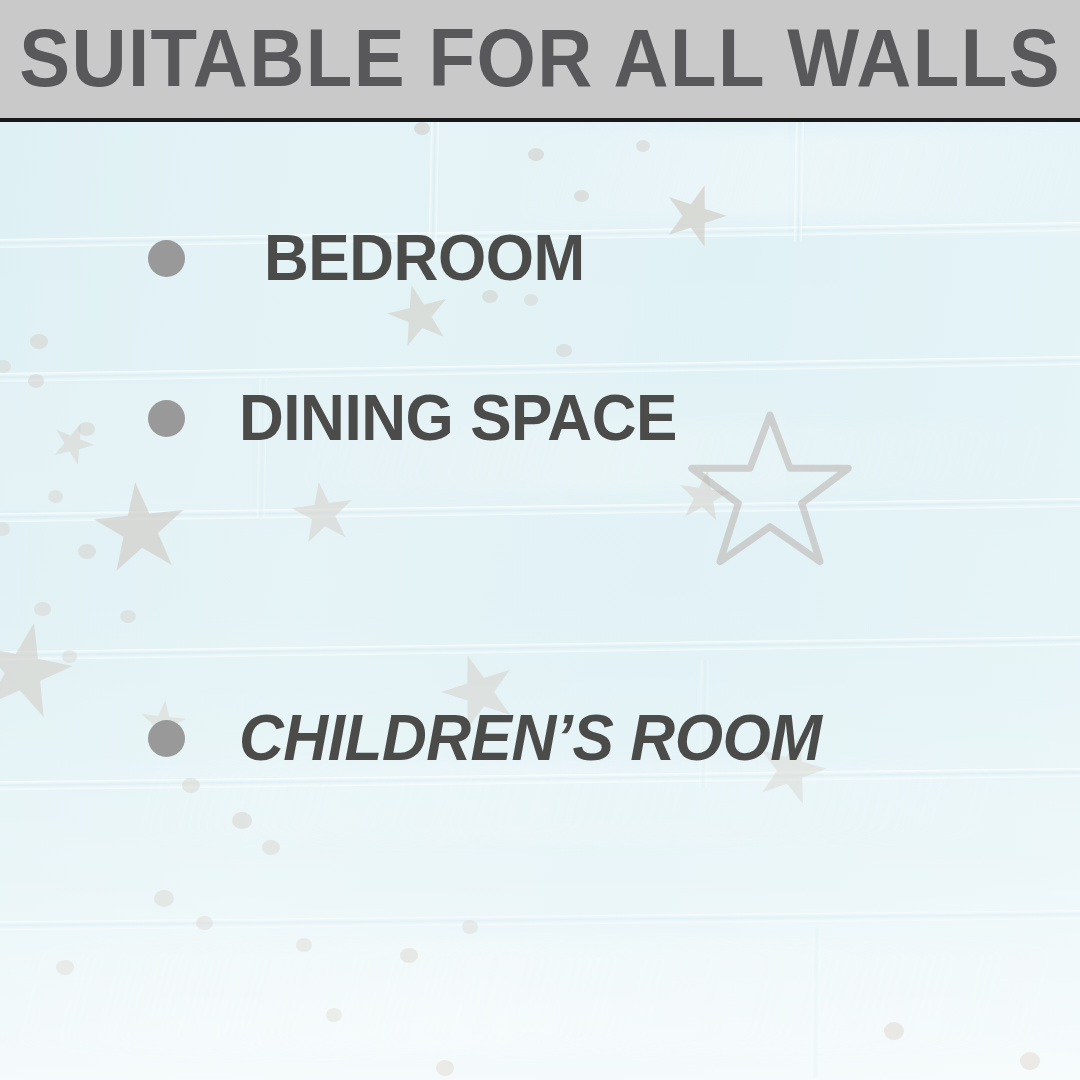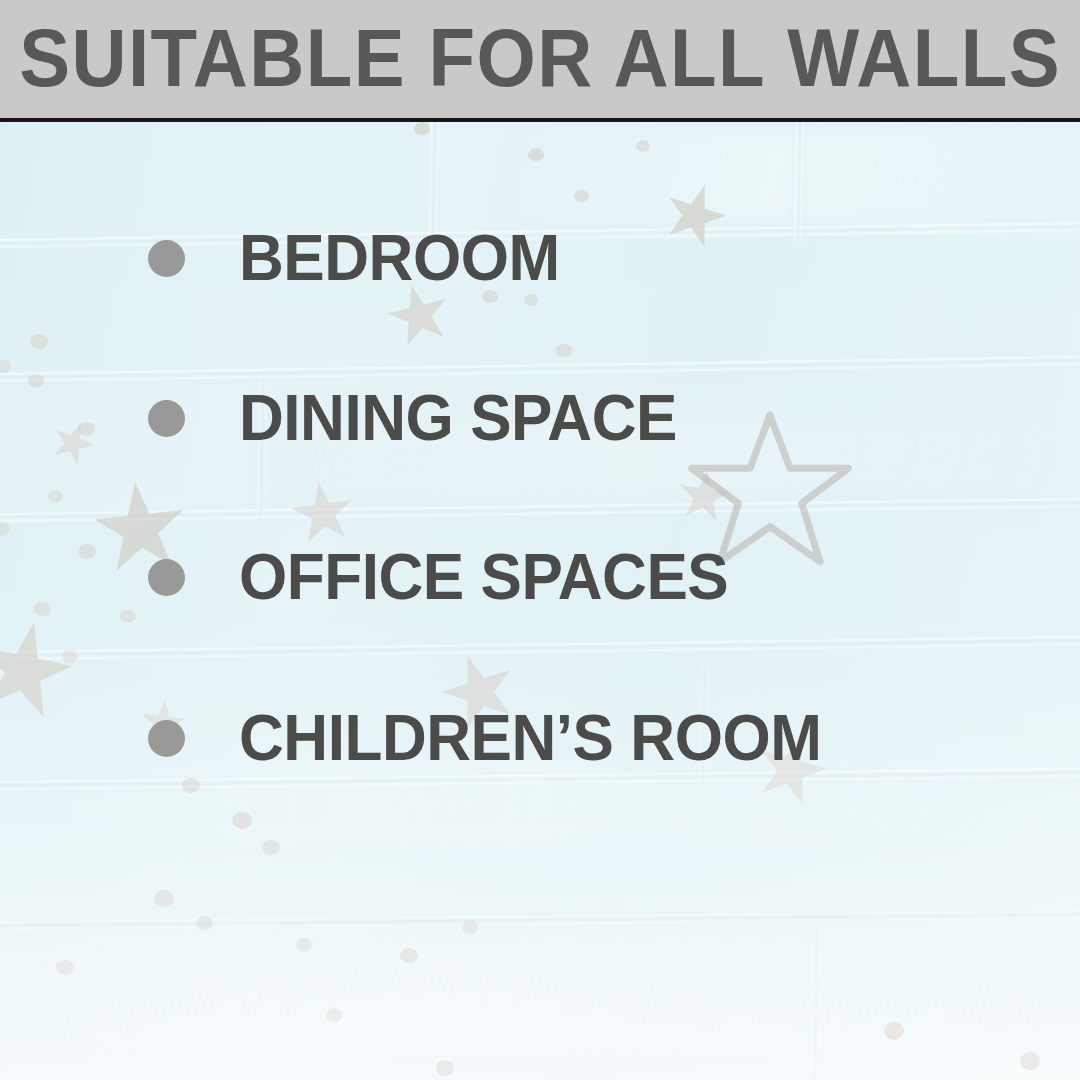--- a/index.html
+++ b/index.html
@@ -251,36 +251,32 @@
     <div class="dot" style="left:326px; top:886px; width:16px; height:14px; background:#dad5cf; opacity:0.36;"></div>
 
     <div class="dot" style="left:884px; top:900px; width:20px; height:18px; background:#ddd3ca; opacity:0.46;"></div>
     <div class="dot" style="left:1020px; top:930px; width:20px; height:18px; background:#ddd3ca; opacity:0.44;"></div>
 
     <div class="dot" style="left:436px; top:938px; width:18px; height:16px; background:#ddd3ca; opacity:0.40;"></div>
   </div>
 
   <div class="feature-list">
 
-    <div class="feature-row" style="top:96px;">
+    <div class="feature-row" style="top:96px;gap:25px;">
       <span class="bullet"></span>
       <span class="feature-label">BEDROOM</span>
     </div>
 
     <div class="feature-row" style="top:256px;justify-content:flex-end;">
       <span class="bullet"></span>
       <span class="feature-label">DINING SPACE</span>
     </div>
 
-    <div class="feature-row" style="top:415px;">
-      <span class="bullet"></span>
-      <span class="feature-label">OFFICE SPACES</span>
-    </div>
-
-    <div class="feature-row" style="top:576px;">
+
+    <div class="feature-row" style="top:576px;font-style:italic;">
       <span class="bullet"></span>
       <span class="feature-label">CHILDREN’S ROOM</span>
     </div>
 
 
   </div>
 
 </div>
 
 </body></html>

